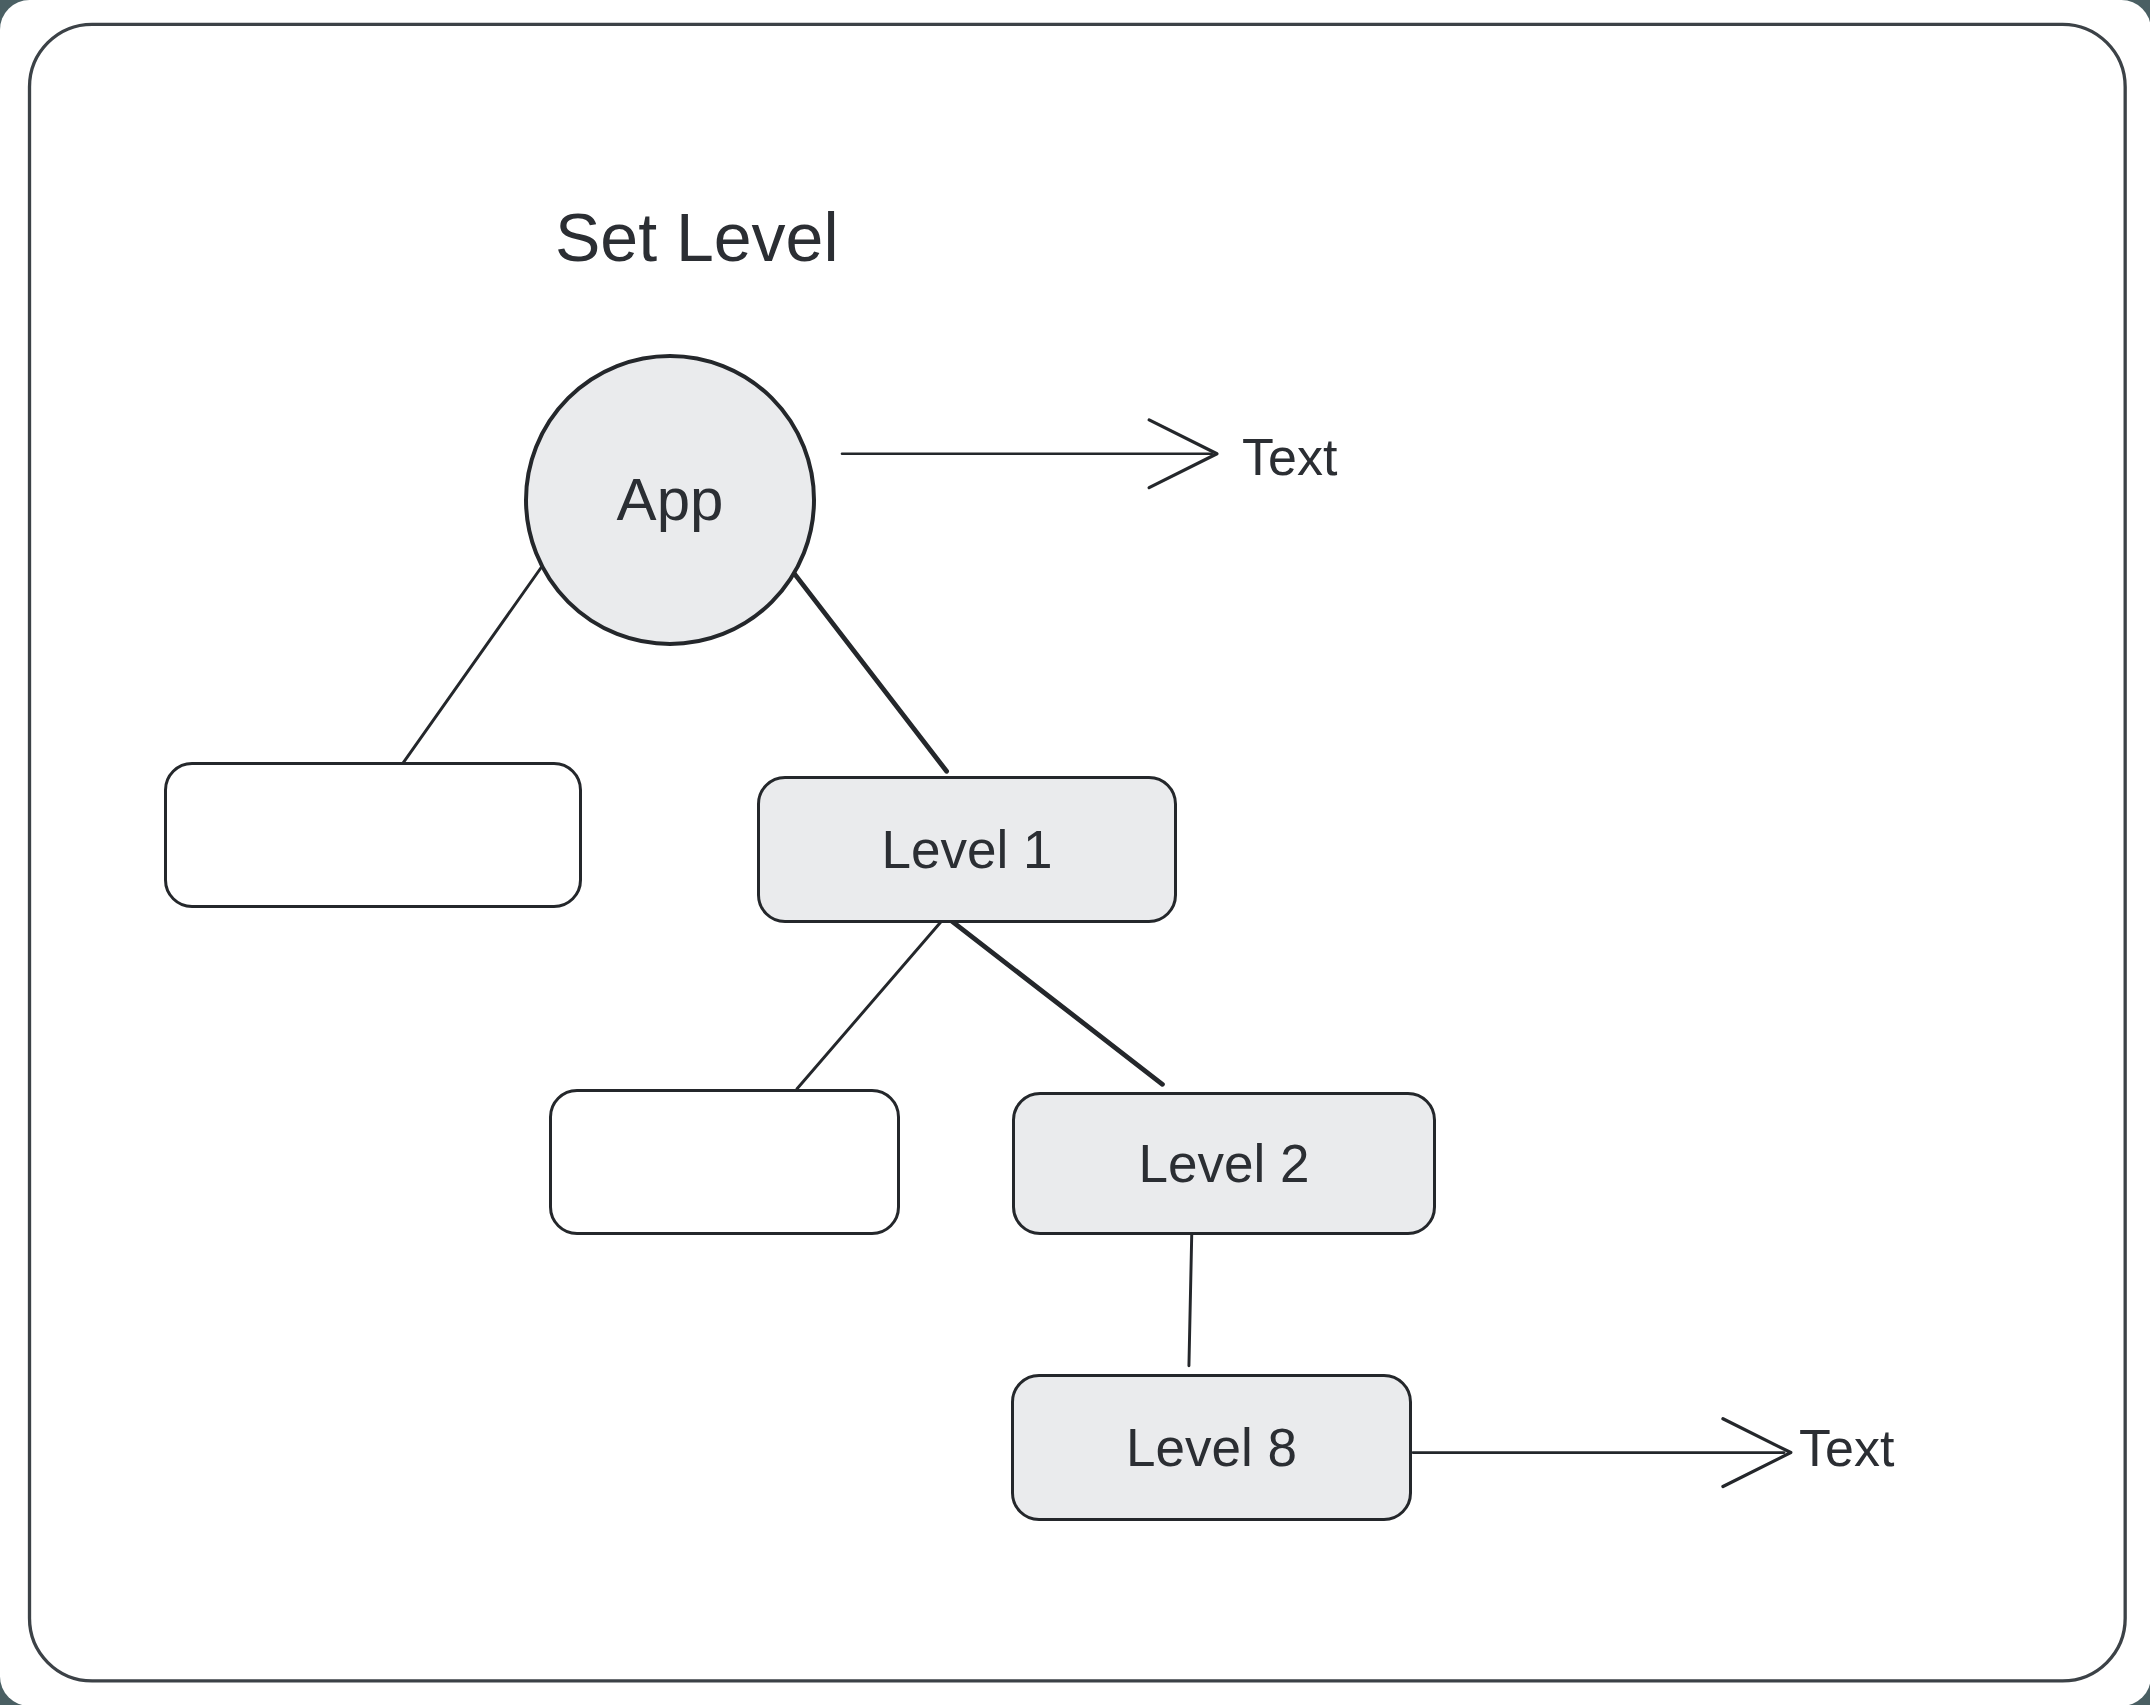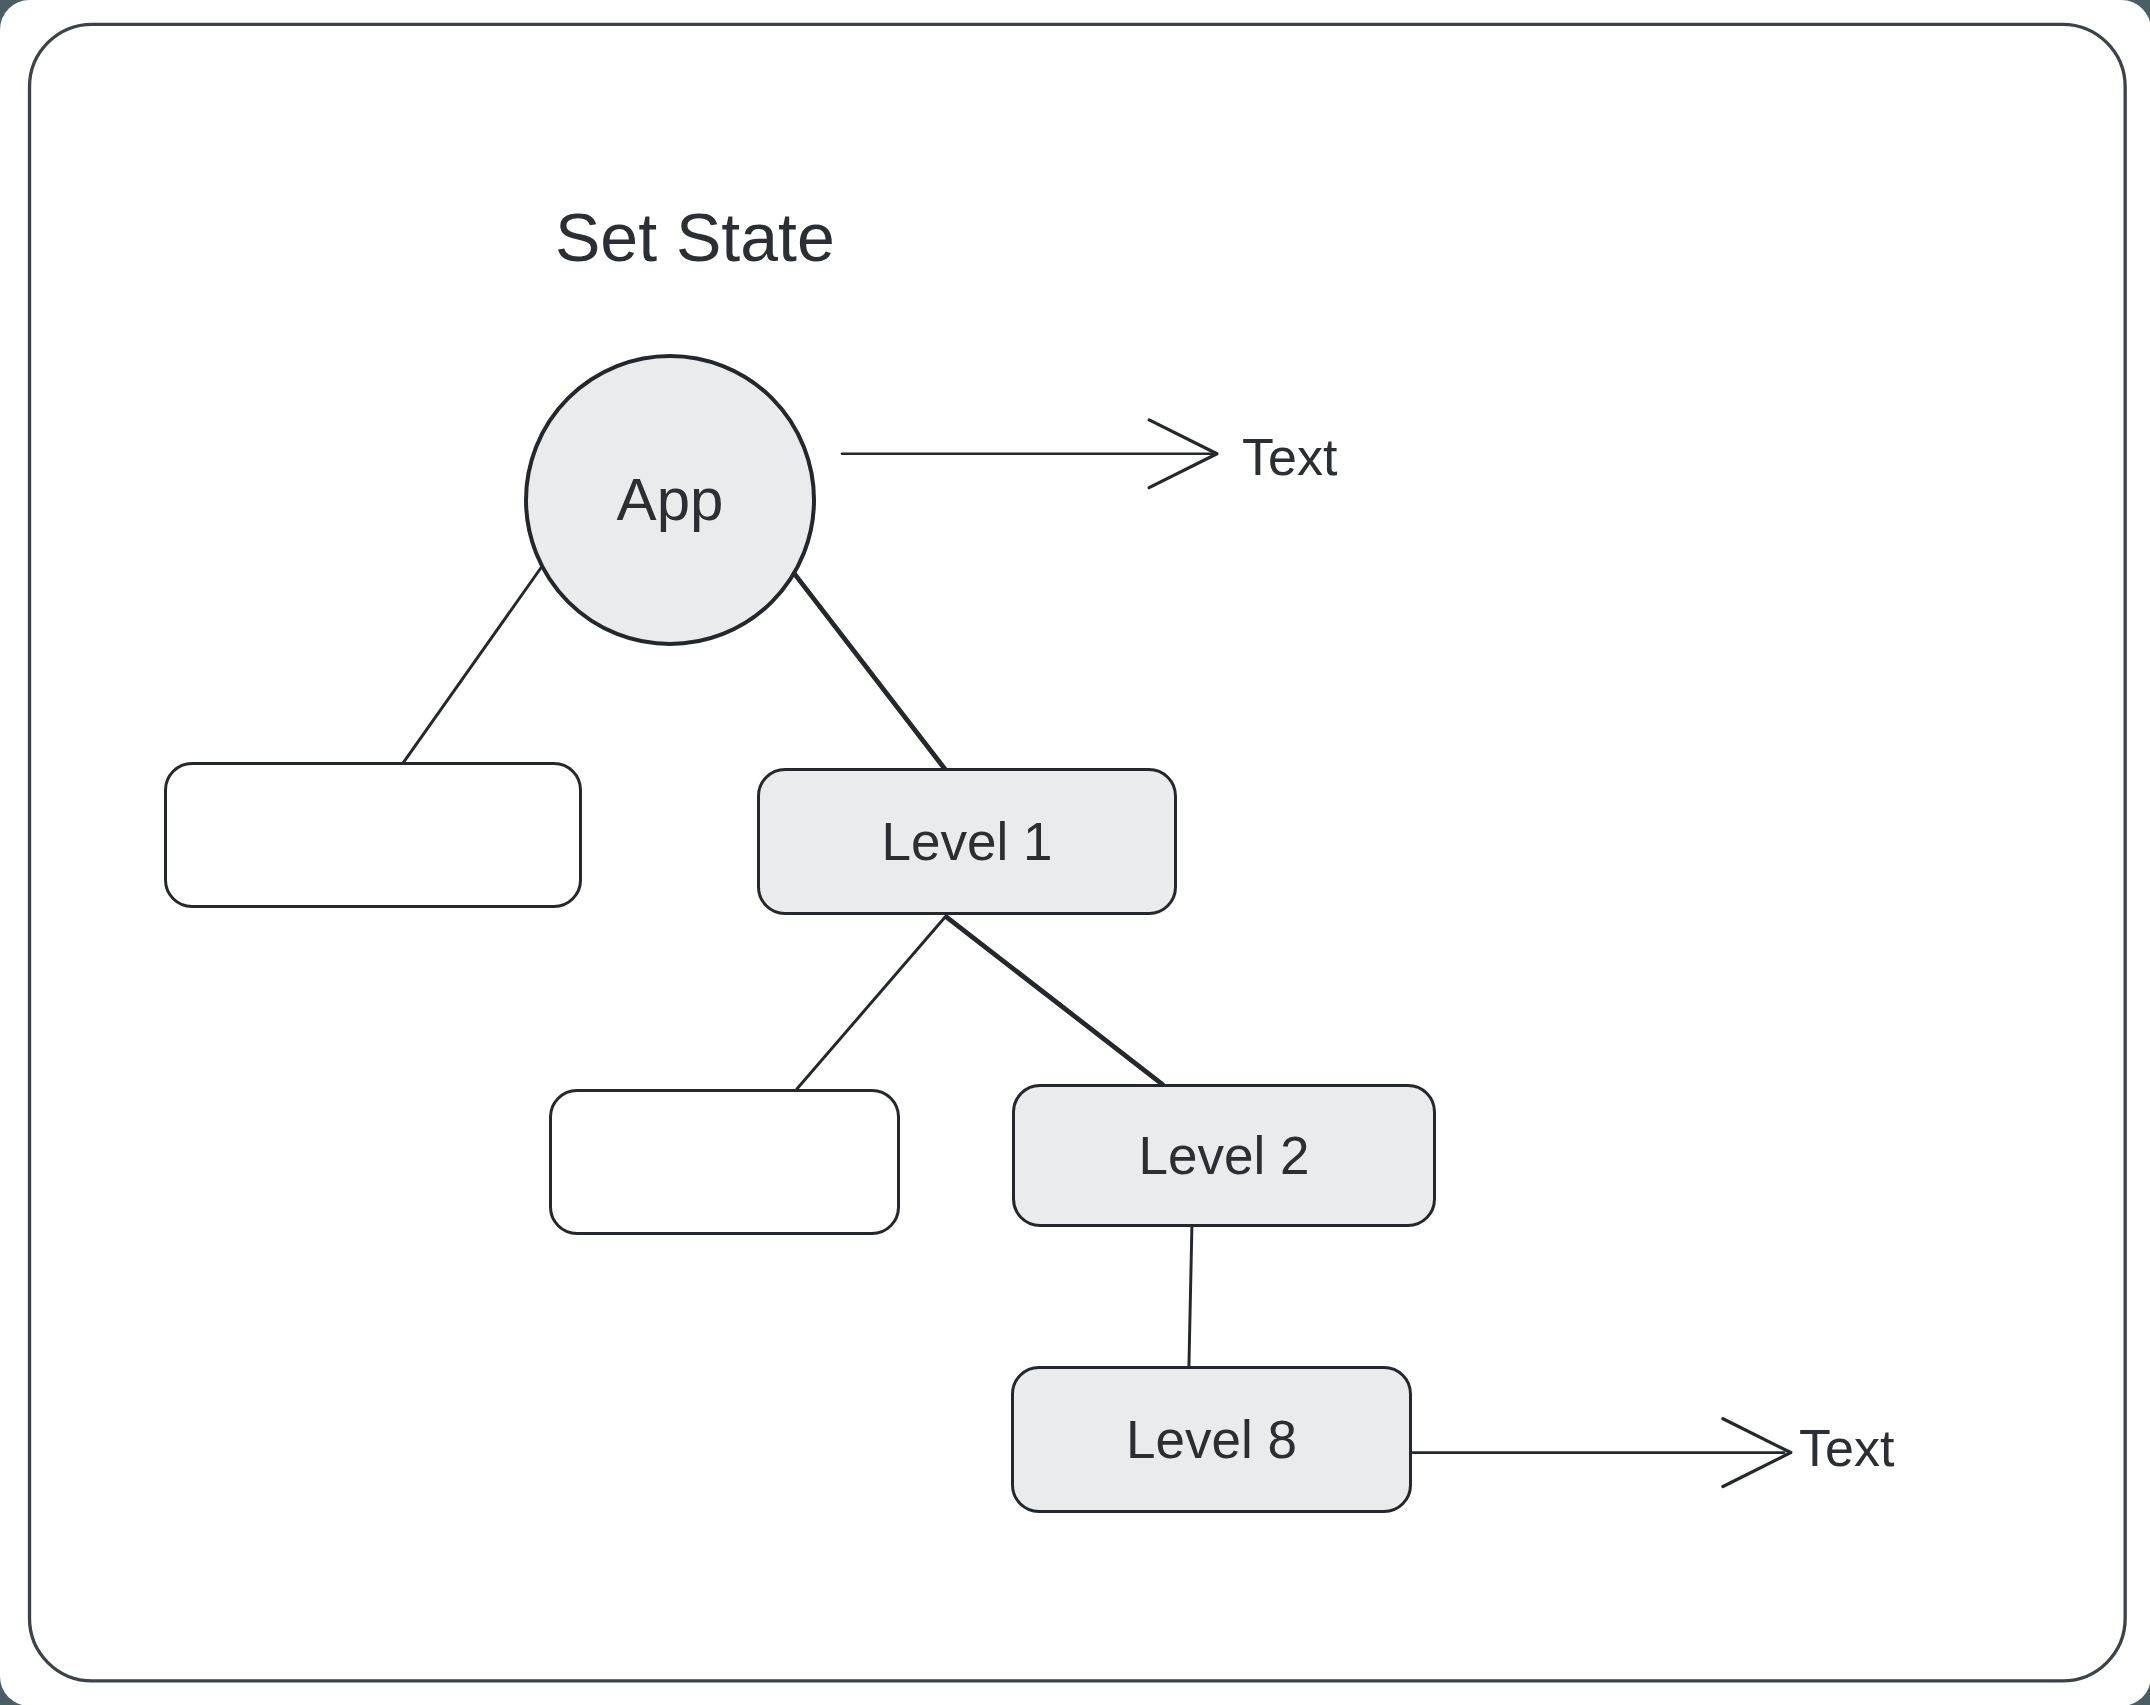--- a/index.html
+++ b/index.html
@@ -67,21 +67,21 @@
     display:flex;
     align-items:center;
     justify-content:center;
     border:3.7px solid var(--shape-stroke);
     color:var(--text-color);
     font-size:53px;
     line-height:1;
     white-space:nowrap;
   }
   .node.rect{ border-radius:28px; }
-  .node.gray{ background:var(--node-fill-gray); }
+  .node.gray{ background:var(--node-fill-gray);margin-top:8px; }
   .node.white{ background:var(--node-fill-white); }
   .node.circle{
     border-radius:50%;
     background:var(--node-fill-gray);
     border-width:4px;
     font-size:60px;
   }
   #node-app   { left:524px;  top:354px;  width:292px; height:292px; }
   #node-blank-left   { left:164px;  top:762px; width:418px; height:146px; }
   #node-level1{ left:757px; top:768px; width:420px; height:147px; }
@@ -121,21 +121,21 @@
     <line class="edge-thick" x1="1285" y1="1245" x2="1578" y2="1472"></line>
     <line class="edge-thin" x1="1618" y1="1666" x2="1614" y2="1854"></line>
 
     <line class="arrow-shaft" x1="1143" y1="616" x2="1645" y2="616"></line>
     <polyline class="arrow-head" points="1560,570 1652,616 1560,662"></polyline>
 
     <line class="arrow-shaft" x1="1918" y1="1972" x2="2422" y2="1972"></line>
     <polyline class="arrow-head" points="2339,1926 2431,1972 2339,2018"></polyline>
   </svg>
 
-  <div class="diagram-title">Set State</div>
+  <div class="diagram-title">Set Level</div>
 
   <div class="node circle" id="node-app">
     <span>App</span>
   </div>
 
   <div class="node rect white" id="node-blank-left">
     <span></span>
   </div>
 
   <div class="node rect gray" id="node-level1">

